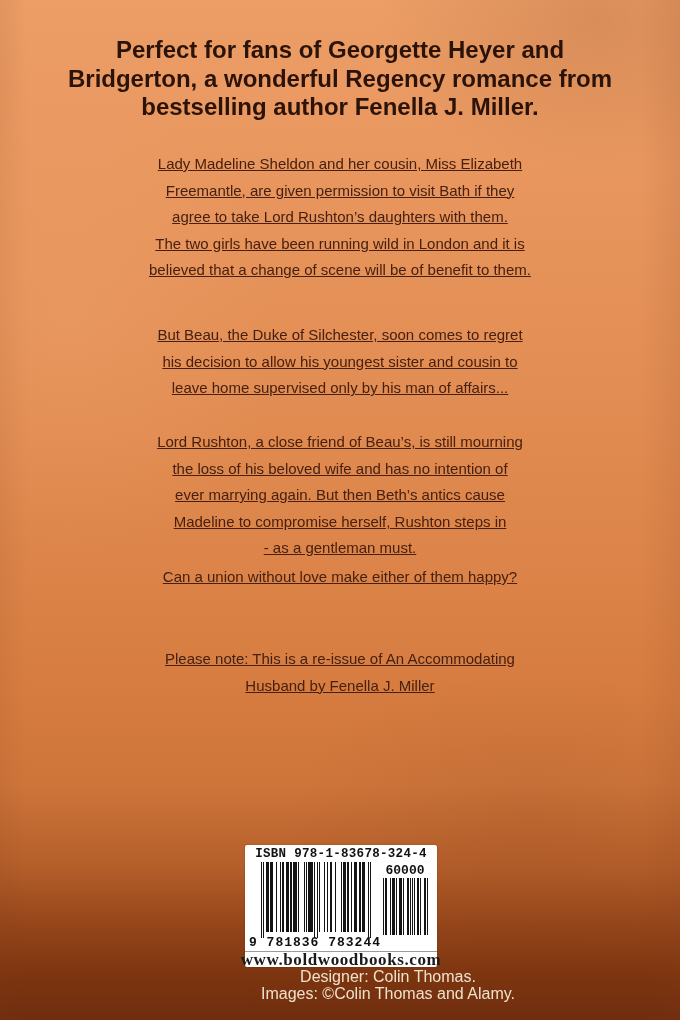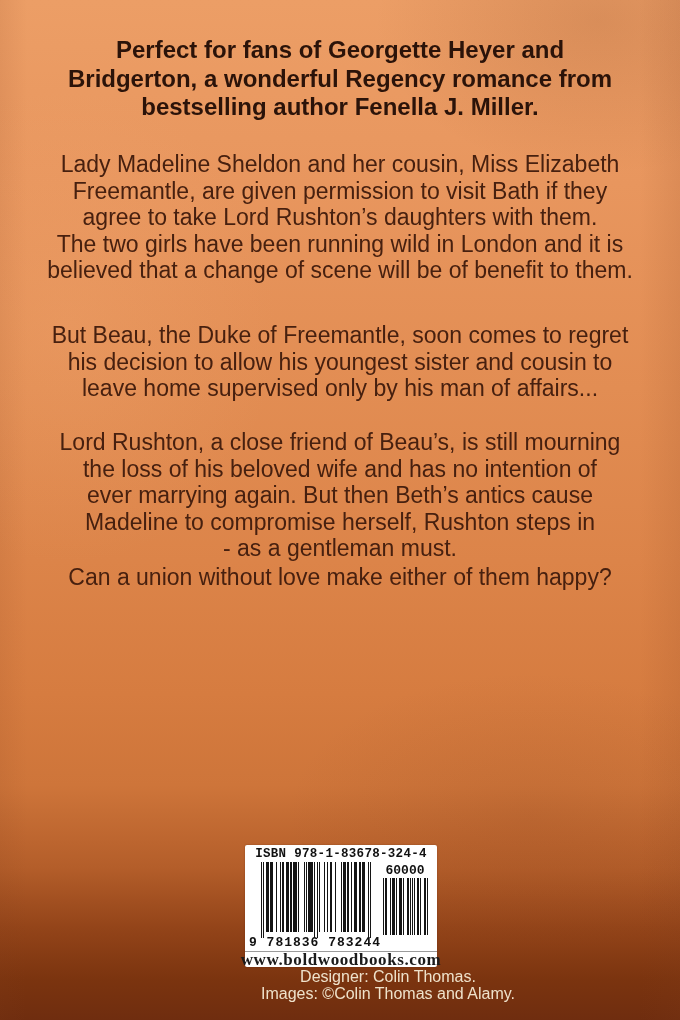--- a/index.html
+++ b/index.html
@@ -30,22 +30,23 @@
     position: absolute; left: 0; width: 100%;
     box-sizing: border-box; padding: 0 16px;
     text-align: center; white-space: pre;
   }
   .heading {
     font-weight: bold; font-size: 24px; line-height: 28.5px;
     color: var(--heading-text, #2b1309);
     text-align: center;
   }
   .bodytxt {
-    font-size: 23px; line-height: 26.5px;
+    font-size: 15px; line-height: 26.5px;
     color: var(--body-text, #47200f);
+    text-decoration: underline;
   }
   .headline  { top: 36px; }
   .para1     { top: 151px; }
   .para2     { top: 322px; }
   .para3     { top: 429px; }
   .question  { top: 564px; }
   .note      { top: 646px; }
   .tagline   { top: 729px; }
 
   .barcode-panel {
@@ -97,32 +98,34 @@
   <div class="txt heading headline">Perfect for fans of Georgette Heyer and
 Bridgerton, a wonderful Regency romance from
 bestselling author Fenella J. Miller.</div>
 
   <div class="txt bodytxt para1">Lady Madeline Sheldon and her cousin, Miss Elizabeth
 Freemantle, are given permission to visit Bath if they
 agree to take Lord Rushton’s daughters with them.
 The two girls have been running wild in London and it is
 believed that a change of scene will be of benefit to them.</div>
 
-  <div class="txt bodytxt para2">But Beau, the Duke of Freemantle, soon comes to regret
+  <div class="txt bodytxt para2">But Beau, the Duke of Silchester, soon comes to regret
 his decision to allow his youngest sister and cousin to
 leave home supervised only by his man of affairs...</div>
 
   <div class="txt bodytxt para3">Lord Rushton, a close friend of Beau’s, is still mourning
 the loss of his beloved wife and has no intention of
 ever marrying again. But then Beth’s antics cause
 Madeline to compromise herself, Rushton steps in
 - as a gentleman must.</div>
 
   <div class="txt bodytxt question">Can a union without love make either of them happy?</div>
 
+  <div class="txt bodytxt note">Please note: This is a re-issue of An Accommodating
+Husband by Fenella J. Miller</div>
 
 
   <div class="barcode-panel">
     <div class="mono isbn-label">ISBN 978-1-83678-324-4</div>
     <div class="mono price-code">60000</div>
     <svg class="ean-svg" id="ean-svg" viewBox="0 0 95 76" preserveAspectRatio="none" shape-rendering="crispEdges">
         <rect x="0" y="0" width="1" height="76" fill="#141414"></rect>
         <rect x="2" y="0" width="1" height="76" fill="#141414"></rect>
         <rect x="4" y="0" width="3" height="70" fill="#141414"></rect>
         <rect x="8" y="0" width="2" height="70" fill="#141414"></rect>

